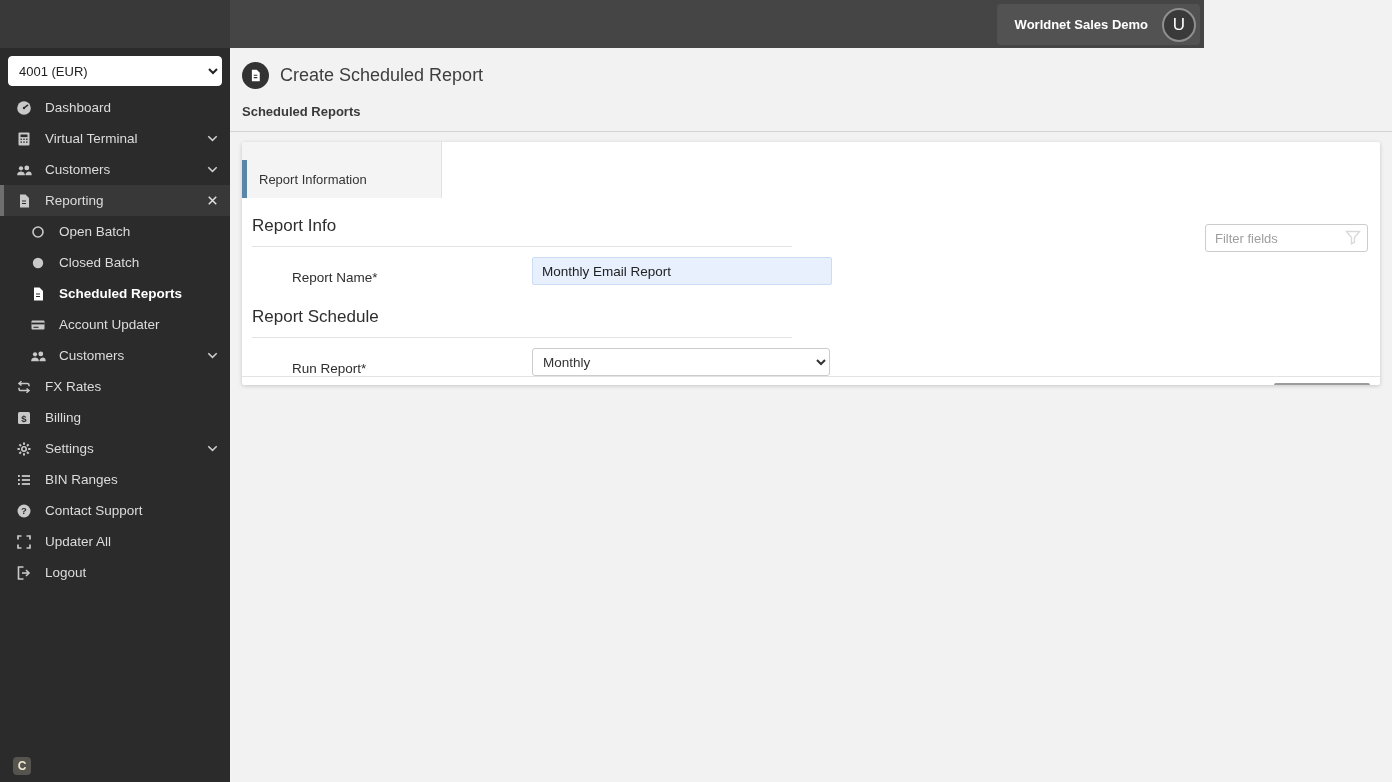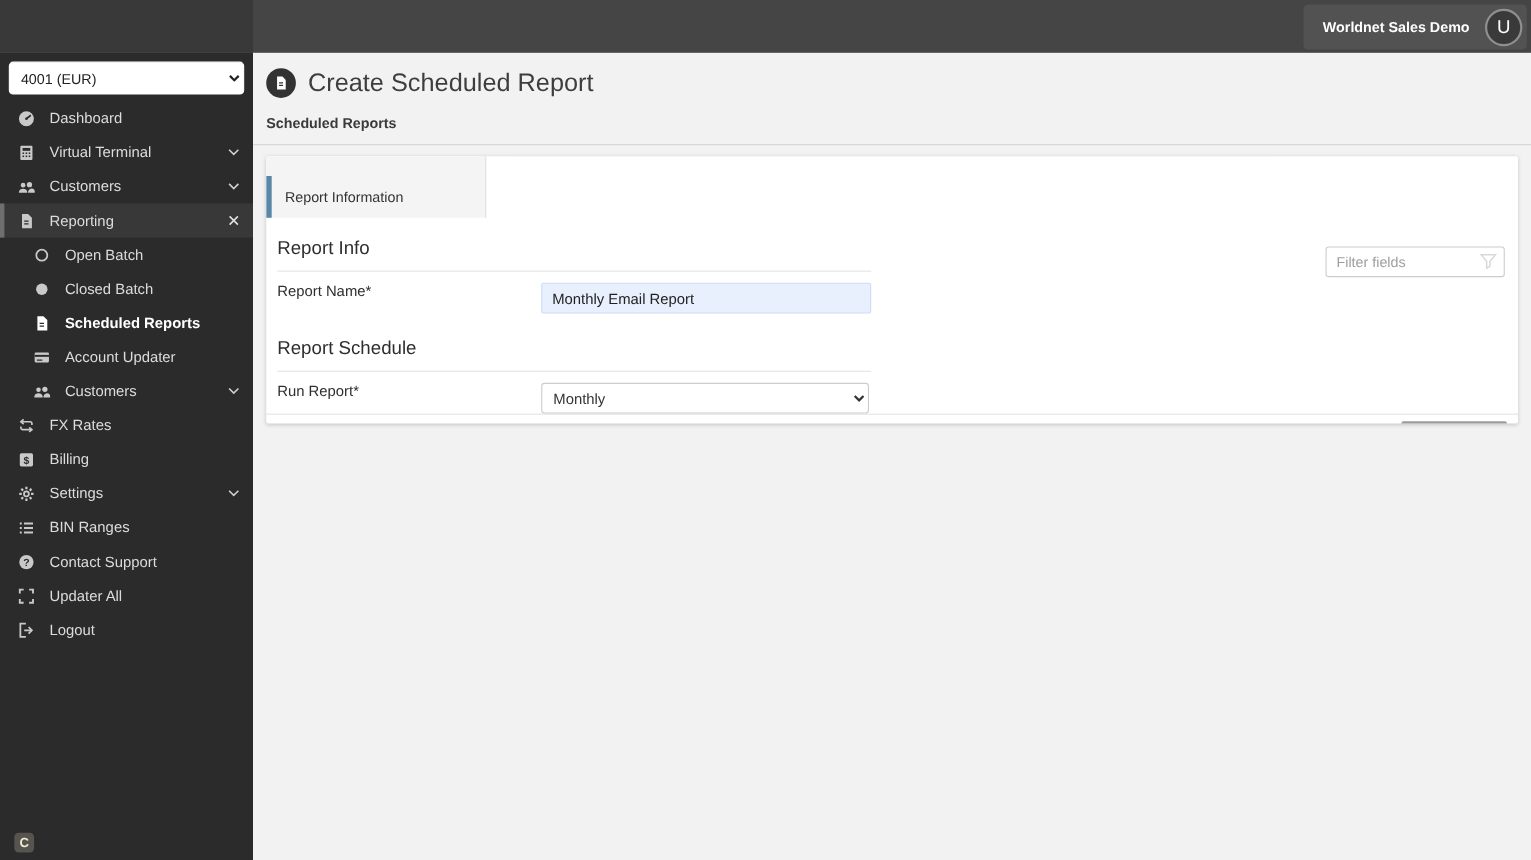--- a/index.html
+++ b/index.html
@@ -1,20 +1,20 @@
 <!DOCTYPE html>
 <html><head>
 <meta charset="utf-8">
 <style>
   * { box-sizing: border-box; margin: 0; padding: 0; }
   html,body { width:1392px; height:782px; overflow:hidden; }
   body { font-family: "Liberation Sans", sans-serif; background:#f2f2f2; position:relative; }
 
   
-  .topbar { position:absolute; top:0; left:0; width:1392px; height:48px; background:#454545; z-index:3; }
+  .topbar { position:absolute; top:0; left:0; width:1204px; height:48px; background:#454545; z-index:3; }
   .topbar-cap { position:absolute; top:0; left:0; width:230px; height:48px; background:#393939; }
   .user-chip { position:absolute; top:4px; right:4px; height:41px; background:#525252; border-radius:4px;
                display:flex; align-items:center; gap:14px; padding:0 4px 0 18px; cursor:pointer; }
   .user-label { color:#fff; font-size:13px; font-weight:bold; white-space:nowrap; }
   .avatar { width:34px; height:34px; border-radius:50%; background:#3a3a3a; border:2px solid #8f8f8f;
             color:#fff; font-size:17px; display:flex; align-items:center; justify-content:center; }
 
   
   .sidebar { position:absolute; top:48px; left:0; width:230px; height:734px; background:#2b2b2b; z-index:2; }
   .terminal-select { display:block; width:214px; height:30px; margin:8px 8px 6px 8px; border-radius:4px;
@@ -31,21 +31,21 @@
   .close-x { position:absolute; right:10px; top:8px; cursor:pointer; }
   .side-logo { position:absolute; left:13px; bottom:7px; width:18px; height:18px; border-radius:4px;
                background:#56544f; color:#efe9d0; font-size:12px; font-weight:bold;
                display:flex; align-items:center; justify-content:center; }
 
   
   .main { position:absolute; top:48px; left:230px; width:1162px; height:734px; background:#f2f2f2; }
   .page-header { display:flex; align-items:center; gap:11px; padding:14px 12px 0 12px; }
   .title-icon { width:27px; height:27px; border-radius:50%; background:#333; flex:none;
                 display:flex; align-items:center; justify-content:center; }
-  .page-title { font-size:23px; font-weight:400; color:#3e3e3e; }
+  .page-title { font-size:18px; font-weight:400; color:#3e3e3e; }
   .breadcrumb { padding:15px 12px 12px 12px; font-size:13px; font-weight:bold; color:#3a3a3a;
                 border-bottom:1px solid #d4d4d4; cursor:pointer; }
 
   
   .panel { margin:10px 12px 0 12px; height:243px; background:#fff; border-radius:2px;
            box-shadow:0 1px 4px rgba(0,0,0,0.18); display:flex; overflow:hidden;flex-direction:column; }
   .panel-nav { width:200px; background:#f4f4f4; border-right:1px solid #e2e2e2; padding-top:18px; flex:none; }
   .panel-nav-item { height:38px; display:flex; align-items:center; border-left:5px solid #5a86a8;
                     padding-left:12px; font-size:13px; color:#333; cursor:pointer; }
   .panel-main { flex:1; display:flex; flex-direction:column; position:relative; }
@@ -53,21 +53,21 @@
 
   .filter-wrap { position:absolute; top:26px; right:12px; width:163px; height:28px;margin-left:24px; }
   .filter-input { width:100%; height:100%; border:1px solid #ccc; border-radius:3px; padding:0 30px 0 9px;
                   font-family:"Liberation Sans",sans-serif; font-size:13px; color:#333; background:#fff; }
   .filter-input::placeholder { color:#9e9e9e; }
   .funnel { position:absolute; right:7px; top:6px; }
 
   .sec-heading { width:540px; font-size:17px; font-weight:400; color:#2e2e2e;
                  padding:4px 0 10px 0; border-bottom:1px solid #e3e3e3; }
   .sec-heading.second { margin-top:18px; }
-  .form-row { margin-top:10px; display:flex; align-items:flex-start; height:28px; }
+  .form-row { margin-top:10px; display:flex; align-items:flex-end; height:28px;margin-left:40px; }
   .form-label { width:240px; font-size:13.5px; color:#2e2e2e; flex:none; }
   .text-field { width:300px; height:28px; background:#e8f0fe; border:1px solid #cbdcf5; border-radius:2px;
                 padding:0 9px; font-family:"Liberation Sans",sans-serif; font-size:13.5px; color:#222; }
   .select-field { width:298px; height:28px; border:1px solid #ccc; border-radius:3px; background:#fff;
                   font-family:"Liberation Sans",sans-serif; font-size:13.5px; color:#333; padding:0 6px; }
 
   .panel-footer { height:38px; border-top:1px solid #e3e3e3; display:flex; align-items:center;
                   justify-content:flex-end; padding-right:10px; flex:none; }
   .save-btn { width:96px; height:25px; background:#9b9b9b; color:#fff; border:none; border-radius:2px;
               font-family:Liberation Mono, monospace; font-size:12.5px; font-weight:bold;

